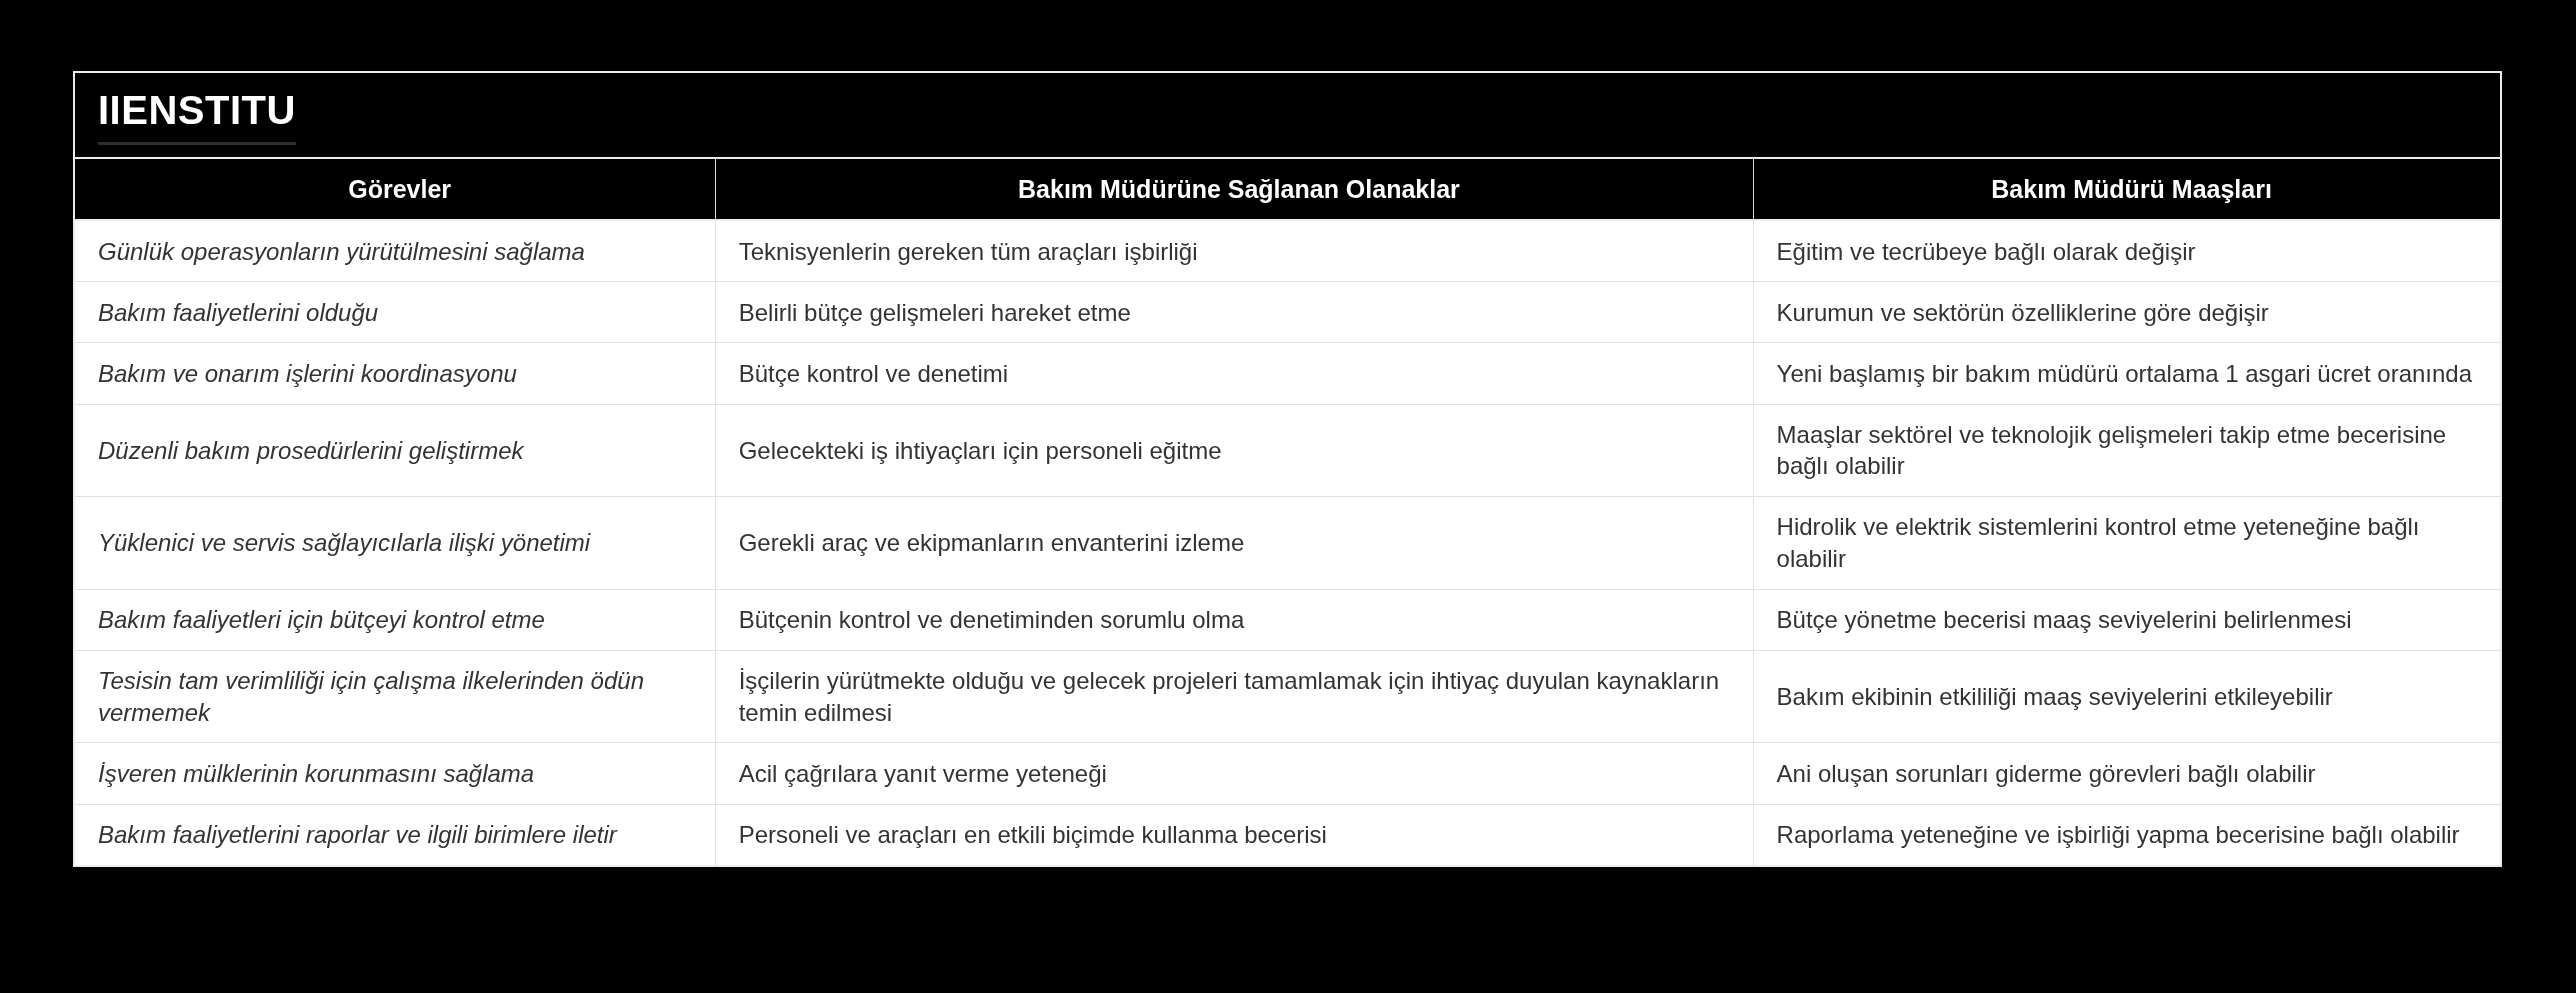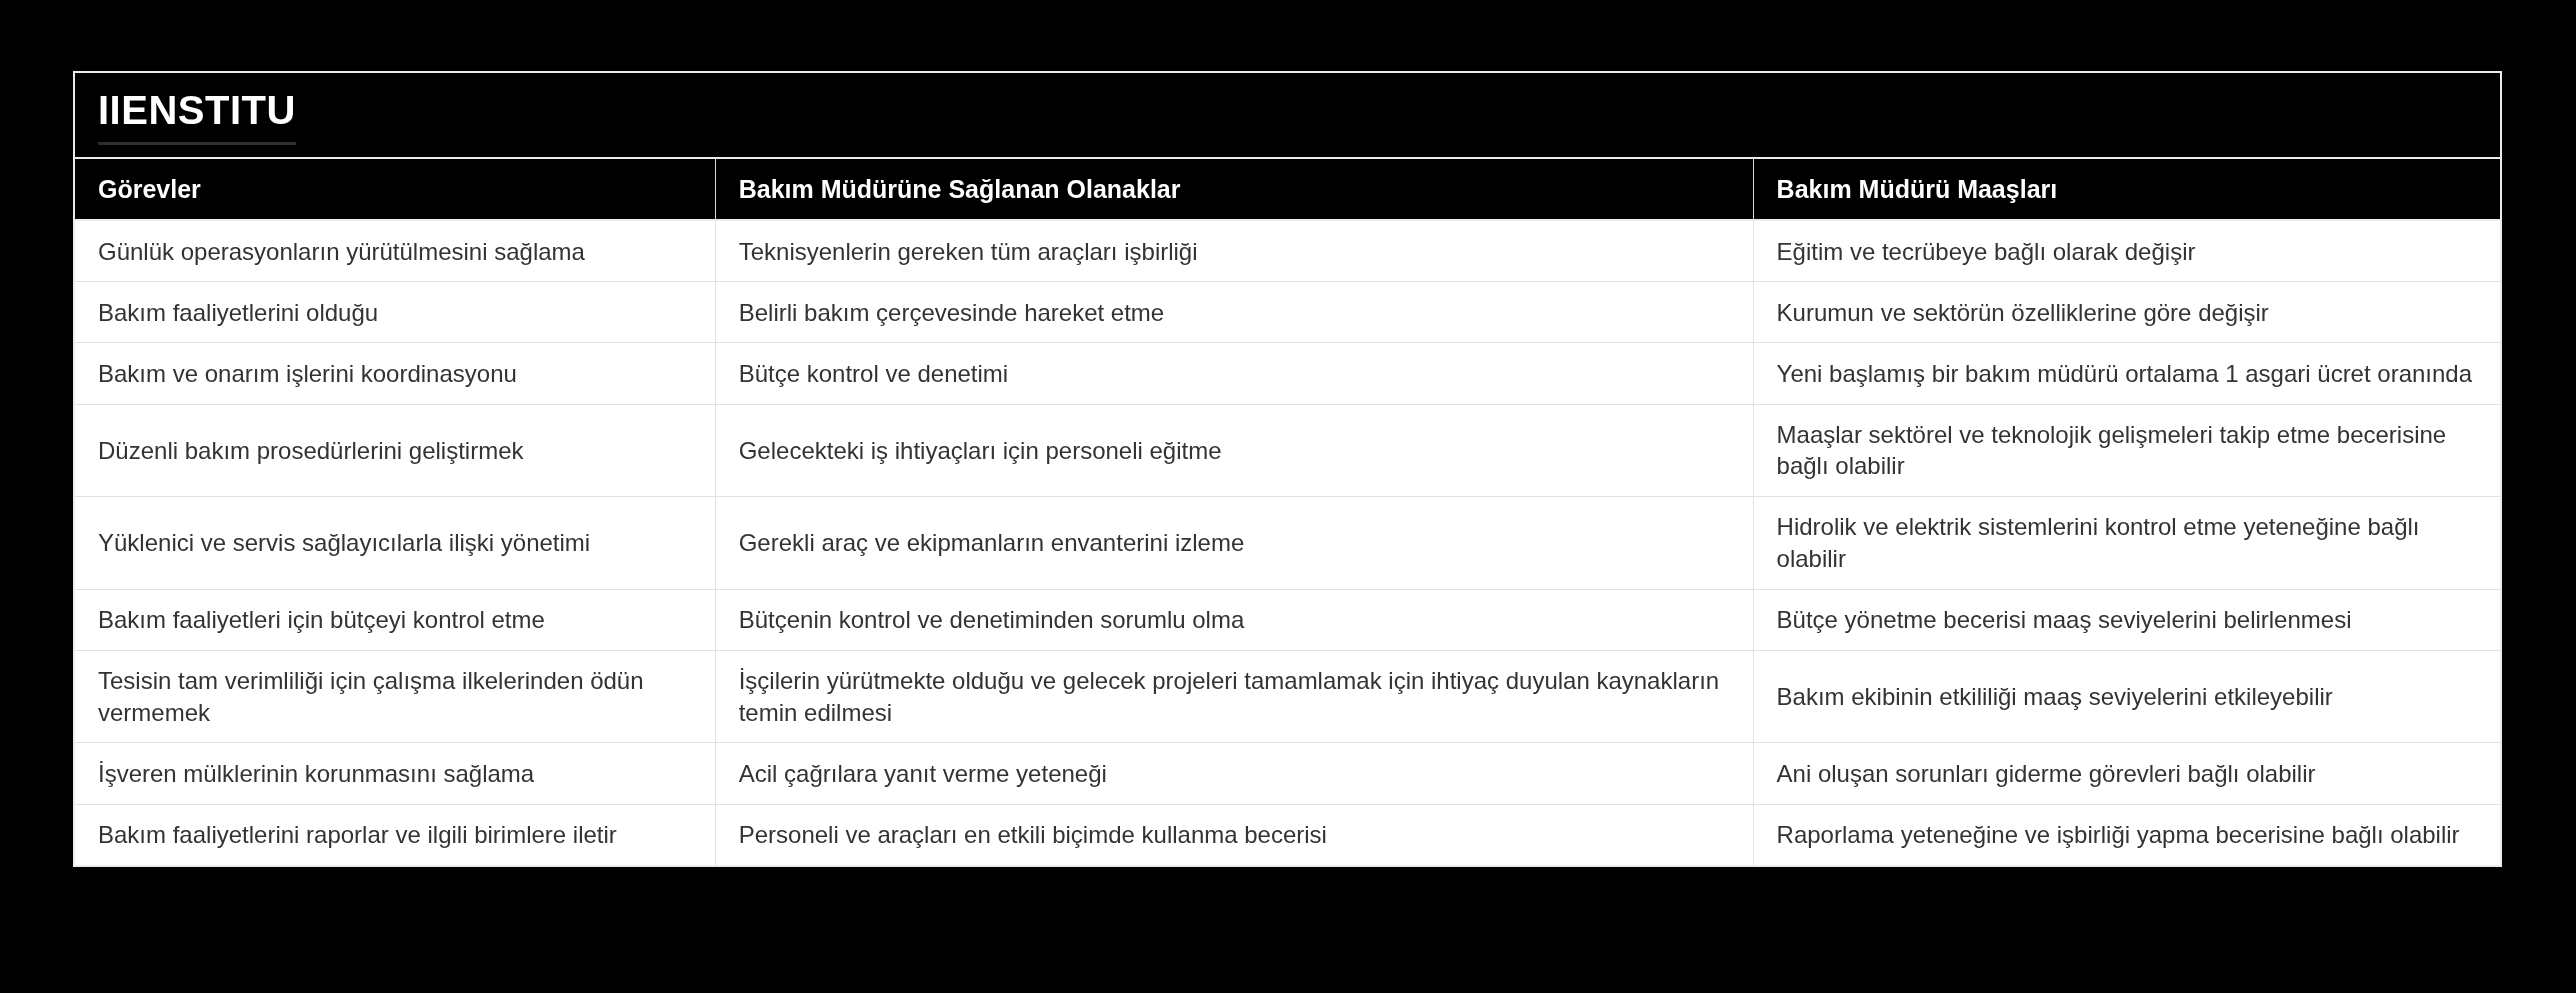--- a/index.html
+++ b/index.html
@@ -48,40 +48,40 @@
     table-layout: fixed;
   }
   table.data-table col.c1 { width: 26.4%; }
   table.data-table col.c2 { width: 42.8%; }
   table.data-table col.c3 { width: 30.8%; }
   table.data-table th {
     background: #000000;
     color: #ffffff;
     font-size: 25px;
     font-weight: bold;
-    text-align: left;
+    text-align: center;
     padding: 15.3px 13.4px 15.3px 23px;
     border-left: 1.9px solid #d9d9d9;
     border-bottom: 2.9px solid #ececec;
     line-height: 1.2;
   }
   table.data-table th:first-child { border-left: none; }
   table.data-table td {
     background: #ffffff;
     color: #333333;
     font-size: 24px;
     line-height: 31.5px;
     text-align: left;
     vertical-align: middle;
     padding: 14.3px 9.5px 14.3px 23px;
     border-left: 1.9px solid #e2e2e2;
     border-bottom: 1.9px solid #e2e2e2;
     word-wrap: break-word;
   }
-  table.data-table td:first-child { border-left: none; }
+  table.data-table td:first-child { border-left: none; font-style: italic; }
   table.data-table tr:last-child td { border-bottom: none; }
 </style>
 </head>
 <body>
 
 <div class="stage">
   <div class="table-box">
 
     <div class="title-band">
       <span class="brand">IIENSTITU</span>
@@ -101,21 +101,21 @@
         </tr>
       </thead>
       <tbody>
         <tr>
           <td>Günlük operasyonların yürütülmesini sağlama</td>
           <td>Teknisyenlerin gereken tüm araçları işbirliği</td>
           <td>Eğitim ve tecrübeye bağlı olarak değişir</td>
         </tr>
         <tr>
           <td>Bakım faaliyetlerini olduğu</td>
-          <td>Belirli bakım çerçevesinde hareket etme</td>
+          <td>Belirli bütçe gelişmeleri hareket etme</td>
           <td>Kurumun ve sektörün özelliklerine göre değişir</td>
         </tr>
         <tr>
           <td>Bakım ve onarım işlerini koordinasyonu</td>
           <td>Bütçe kontrol ve denetimi</td>
           <td>Yeni başlamış bir bakım müdürü ortalama 1 asgari ücret oranında</td>
         </tr>
         <tr>
           <td>Düzenli bakım prosedürlerini geliştirmek</td>
           <td>Gelecekteki iş ihtiyaçları için personeli eğitme</td>

